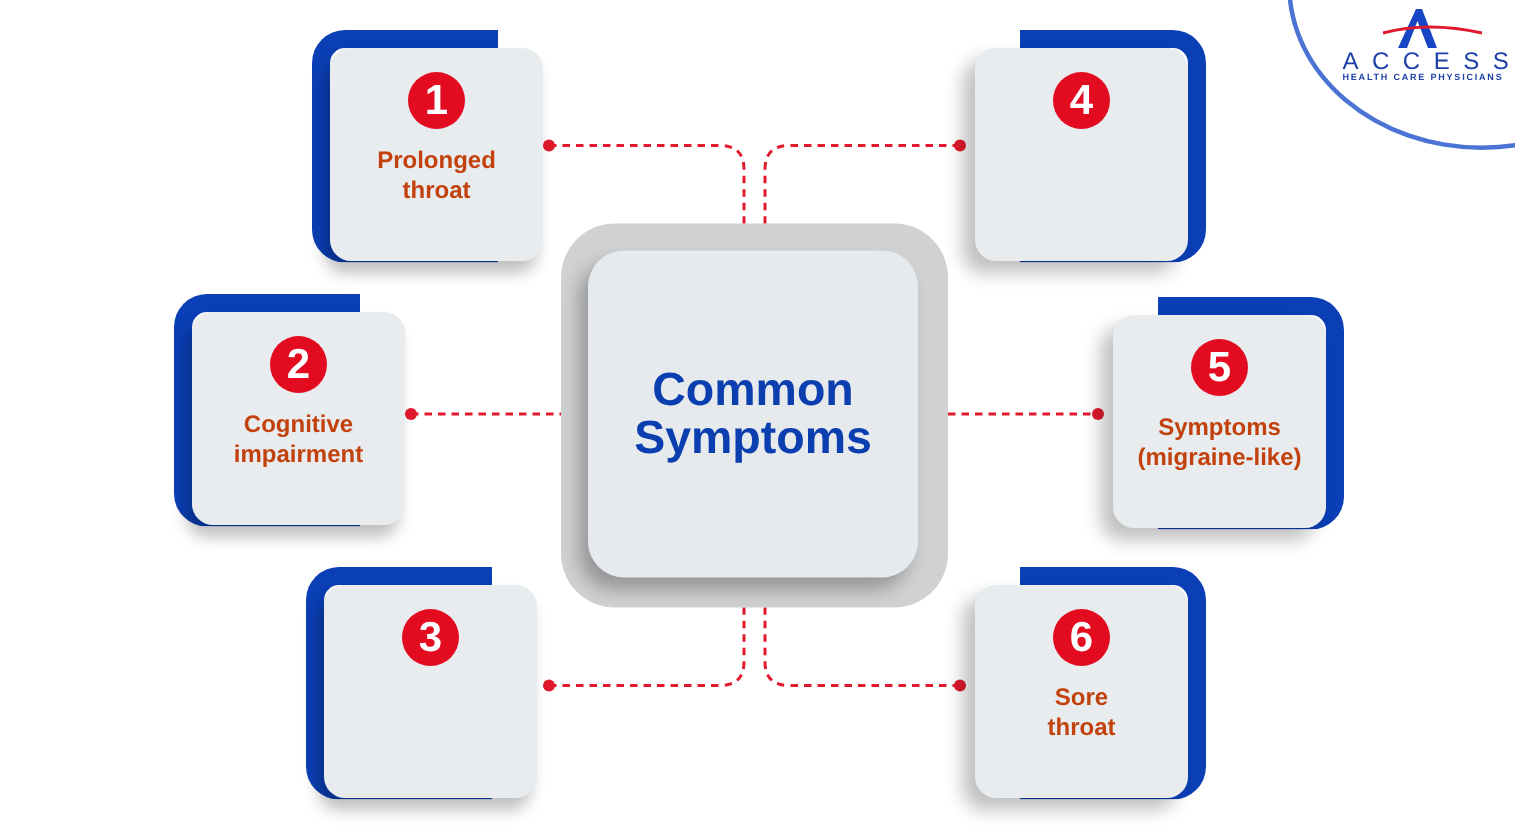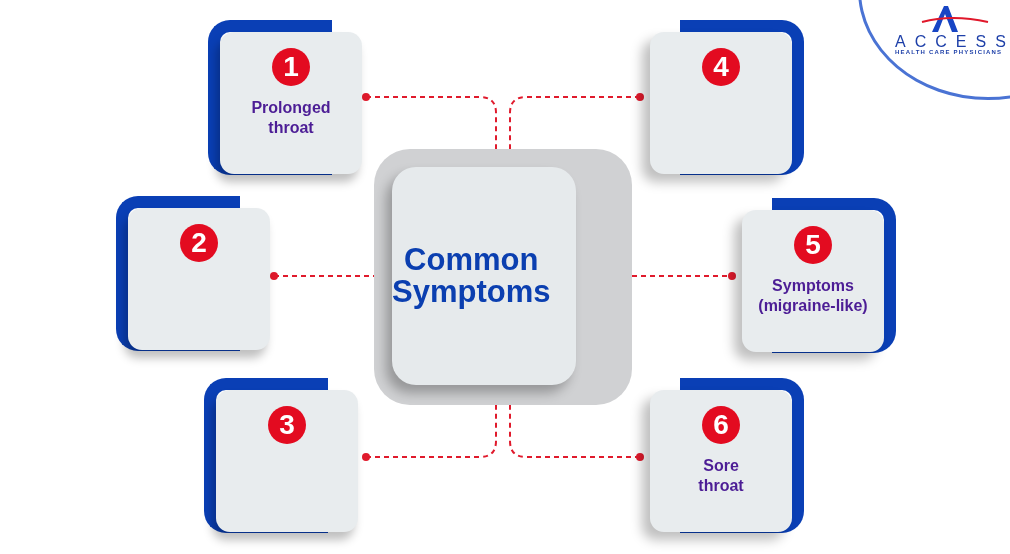--- a/index.html
+++ b/index.html
@@ -9,23 +9,23 @@
   .logo-word{position:absolute;left:895px;top:33px;font-size:16px;color:#1d3fa8;letter-spacing:9px;}
   .logo-sub{position:absolute;left:895px;top:49px;font-size:6px;color:#1d3fa8;letter-spacing:1.2px;font-weight:bold;white-space:nowrap;}
   svg.lines{position:absolute;left:0;top:0;}
   .card{position:absolute;width:142px;height:142px;}
   .card .frame{position:absolute;width:124px;height:155px;border:12px solid #0a3fb5;box-sizing:border-box;}
   .card.left .frame{left:-12px;top:-12px;border-right:none;border-radius:22px 0 0 22px;}
   .card.right .frame{right:-12px;top:-12px;border-left:none;border-radius:0 22px 22px 0;}
   .card .face{position:absolute;left:0;top:0;width:142px;height:142px;background:#e8ecee;border-radius:14px;box-shadow:-4px 8px 10px rgba(0,0,0,0.25);display:flex;flex-direction:column;align-items:center;}
   .card.right .face{box-shadow:-8px 8px 12px rgba(0,0,0,0.25);}
   .num{margin-top:16px;width:38px;height:38px;border-radius:50%;background:#e30b20;color:#fff;font-weight:bold;font-size:28px;display:flex;align-items:center;justify-content:center;}
-  .label{margin-top:12px;color:#4c1d95;font-weight:bold;font-size:16px;line-height:20px;text-align:center;}
+  .label{margin-top:12px;color:#c2410c;font-weight:bold;font-size:16px;line-height:20px;text-align:center;}
   .center-outer{position:absolute;left:374px;top:149px;width:258px;height:256px;background:#d0d1d3;border-radius:36px;}
-  .center-inner{position:absolute;left:392px;top:167px;width:184px;height:218px;background:#e6eaec;border-radius:24px;box-shadow:-6px 8px 12px rgba(0,0,0,0.28);display:flex;align-items:center;justify-content:flex-start;text-align:center;}
+  .center-inner{position:absolute;left:392px;top:167px;width:220px;height:218px;background:#e6eaec;border-radius:24px;box-shadow:-6px 8px 12px rgba(0,0,0,0.28);display:flex;align-items:center;justify-content:center;text-align:center;}
   .center-title{color:#0b3fb0;font-weight:bold;font-size:31px;line-height:32px;}
 </style>
 </head>
 <body>
 
 <div class="logo-ring"></div>
 <svg class="logo" viewBox="0 0 120 60" width="120" height="60">
   <path d="M40 32 L52 6 L56 6 L66 32 L60 32 L53 14 L46 32 Z" fill="#1745c4"></path>
   <path d="M30 22 Q60 14 96 22" stroke="#e0182b" stroke-width="2" fill="none"></path>
 </svg>
@@ -67,20 +67,24 @@
         <div>Prolonged</div>
         <div>throat</div>
       </div>
     </div>
 </div>
 
 <div class="card left" style="left:128px;top:208px;">
   <div class="frame"></div>
   <div class="face">
       <div class="num">2</div>
+  <div class="label">
+        <div>Cognitive</div>
+        <div>impairment</div>
+      </div>
     </div>
 </div>
 
 <div class="card left" style="left:216px;top:390px;">
   <div class="frame"></div>
   <div class="face">
       <div class="num">3</div>
     </div>
 </div>
 

